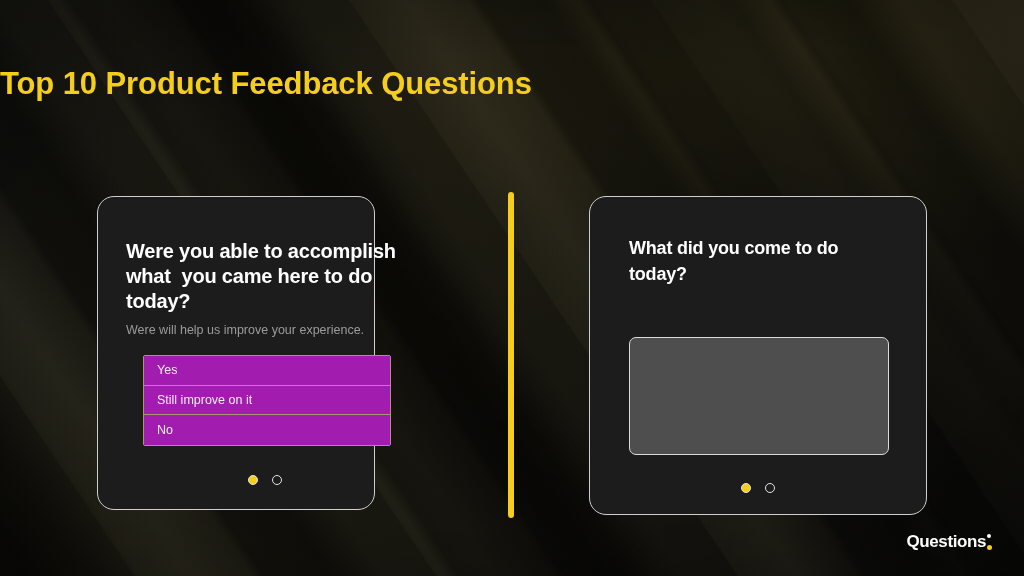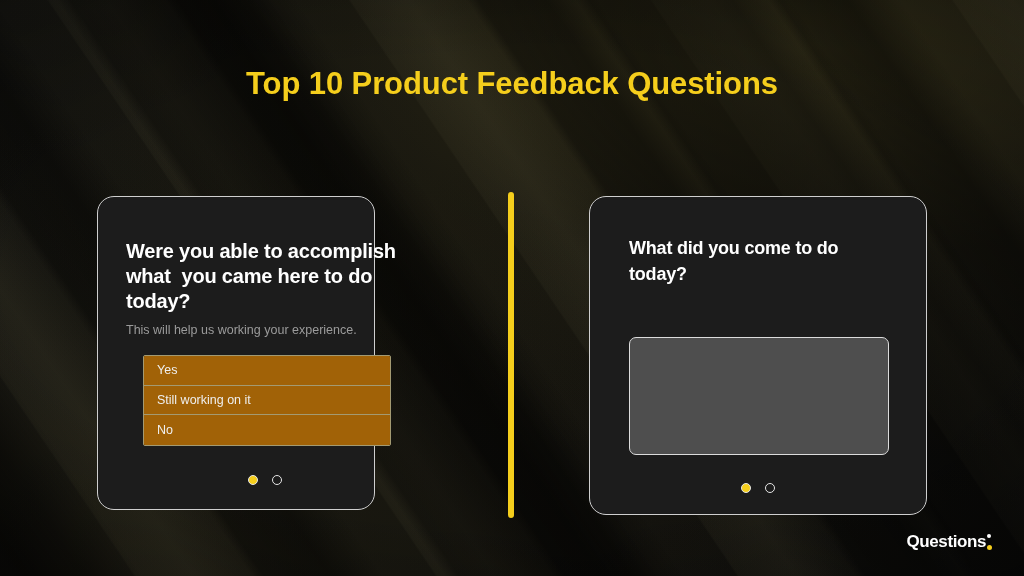--- a/index.html
+++ b/index.html
@@ -54,21 +54,20 @@
   .bg-vignette{
     position:absolute; inset:0;
     background:radial-gradient(120% 100% at 50% 50%, rgba(0,0,0,0) 40%, rgba(0,0,0,0.55) 100%);
   }
 
   .stage{ position:absolute; inset:0; }
 
   
   .title{
     position:absolute; left:0; right:0; top:66px;
-    text-align:center;
     color:#F5CE1C;
     font-size:31px;
     font-weight:bold;
     letter-spacing:-0.1px;
   }
   .subtitle{
     position:absolute; left:0; right:0; top:114px;
     text-align:center;
     color:#f2f2f2;
     font-size:19px;
@@ -109,21 +108,21 @@
   .options{
     position:absolute;
     left:45px; top:158px;
     width:248px;
     border:1px solid #a39a72;
     border-radius:2px;
     overflow:hidden;
   }
   .option{
     height:29.5px;
-    background:#a16207;
+    background:#a21caf;
     border-bottom:1px solid #a39a72;
     display:flex;
     align-items:center;
     padding-left:13px;
     color:#efefef;
     font-size:12.5px;
   }
   .option:last-child{ border-bottom:none; }
 
   
@@ -202,25 +201,25 @@
 
 <div class="stage">
 
   <div class="title">Top 10 Product Feedback Questions</div>
 
 
   <div class="card card-left">
 
     <div class="q-heading">Were you able to accomplish what  you came here to do today?</div>
 
-    <div class="q-help">This will help us working your experience.</div>
+    <div class="q-help">Were will help us improve your experience.</div>
 
     <div class="options">
       <div class="option">Yes</div>
-      <div class="option">Still working on it</div>
+      <div class="option">Still improve on it</div>
       <div class="option">No</div>
     </div>
 
     <div class="dots">
       <div class="dot active"></div>
       <div class="dot inactive"></div>
     </div>
   </div>
 
   <div class="divider"></div>

